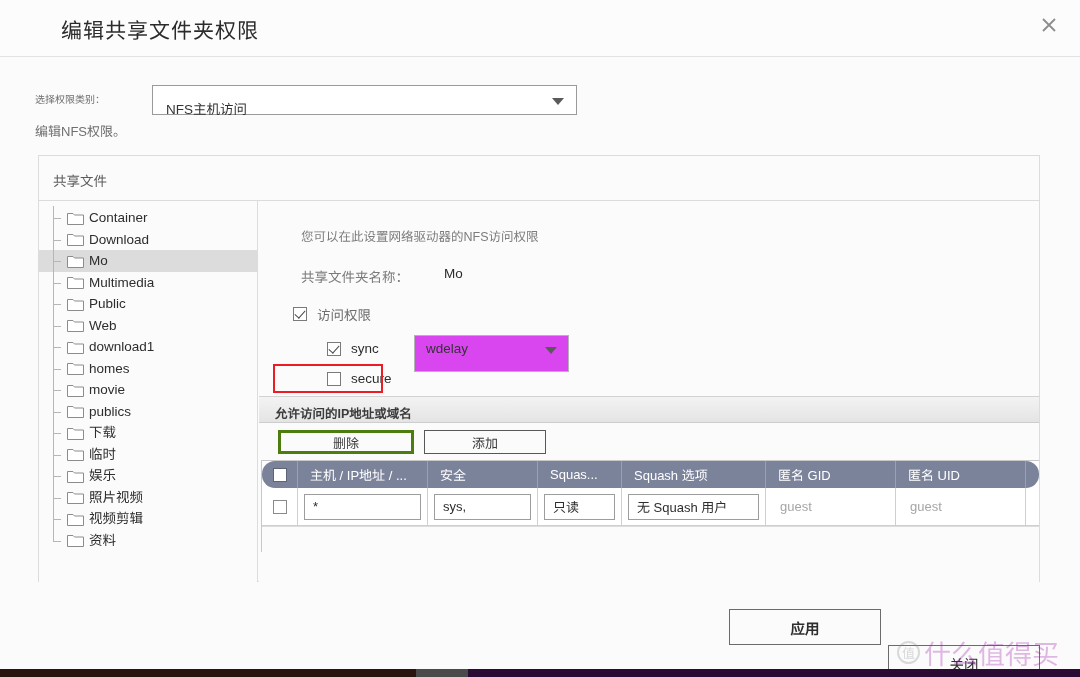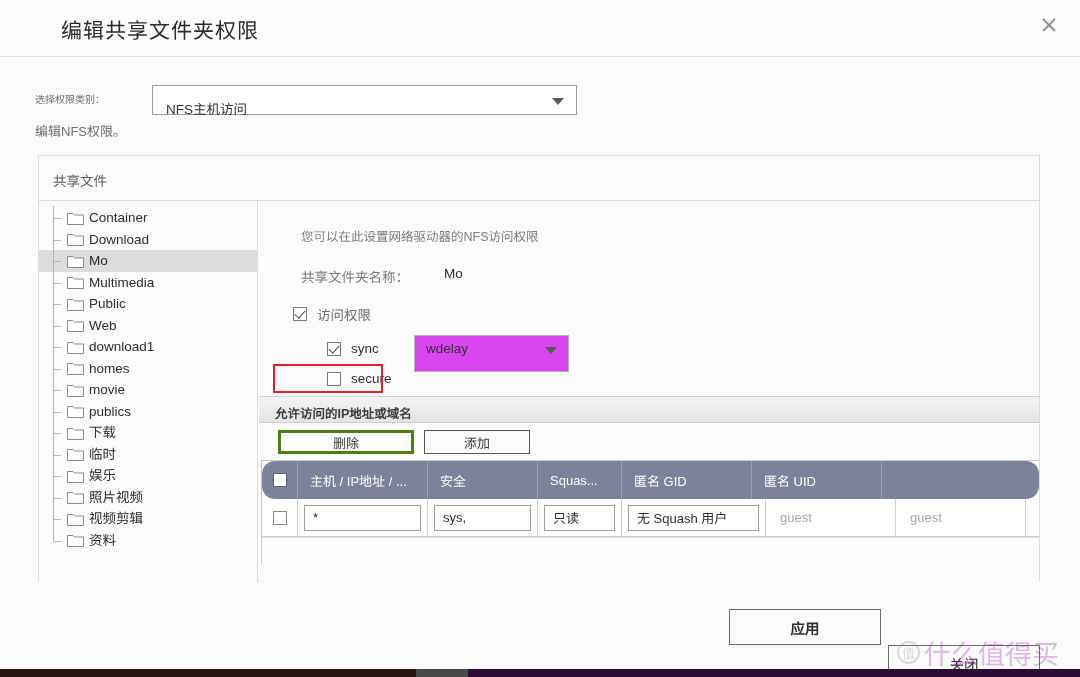--- a/index.html
+++ b/index.html
@@ -276,39 +276,39 @@
     display: flex; align-items: center; justify-content: center;
     font-size: 13px;
   }
   .btn-del {
     left: 19px; width: 136px;
     border: 3px solid #4d7c0f;
     color: #404040;
     cursor: default;
   }
   .btn-add {
-    left: 165px; width: 106px;
+    left: 165px; width: 122px;
     border: 1px solid #585858;
     color: #3a3a3a;
     cursor: pointer;
   }
 
   
   .tbl {
     position: absolute;
     left: 2px; top: 259px;
     width: 778px;
     border-left: 1px solid #c8c8c8;
     border-top: 1px solid #c8c8c8;
     background: #ffffff;
     overflow: hidden;
   }
   .tbl-head {
     display: flex;
-    height: 38px;
+    height: 27px;
     background: #7b839a;
     border-radius: 13px;
   }
   .th {
     display: flex;
     align-items: center;
     padding: 0 12px;
     font-size: 13px;
     color: #ffffff;
     border-right: 1px solid #9aa0b3;
@@ -639,20 +639,21 @@
       </div>
 
       <div class="tbl">
         <div class="tbl-head" id="tbl-head">
             <div class="th sel c-sel">
               <span class="th-check"></span>
             </div>
             <div class="th c-host">主机 / IP地址 / ...</div>
             <div class="th c-sec">安全</div>
             <div class="th c-squ">Squas...</div>
+            <div class="th c-sqo">Squash 选项</div>
             <div class="th c-gid">匿名 GID</div>
             <div class="th c-uid">匿名 UID</div>
           </div>
         <div id="tbl-body">
             <div class="tbl-row">
               <div class="td sel c-sel">
                 <span class="row-check"></span>
               </div>
               <div class="td c-host">
                 <div class="cell-box">*</div>

